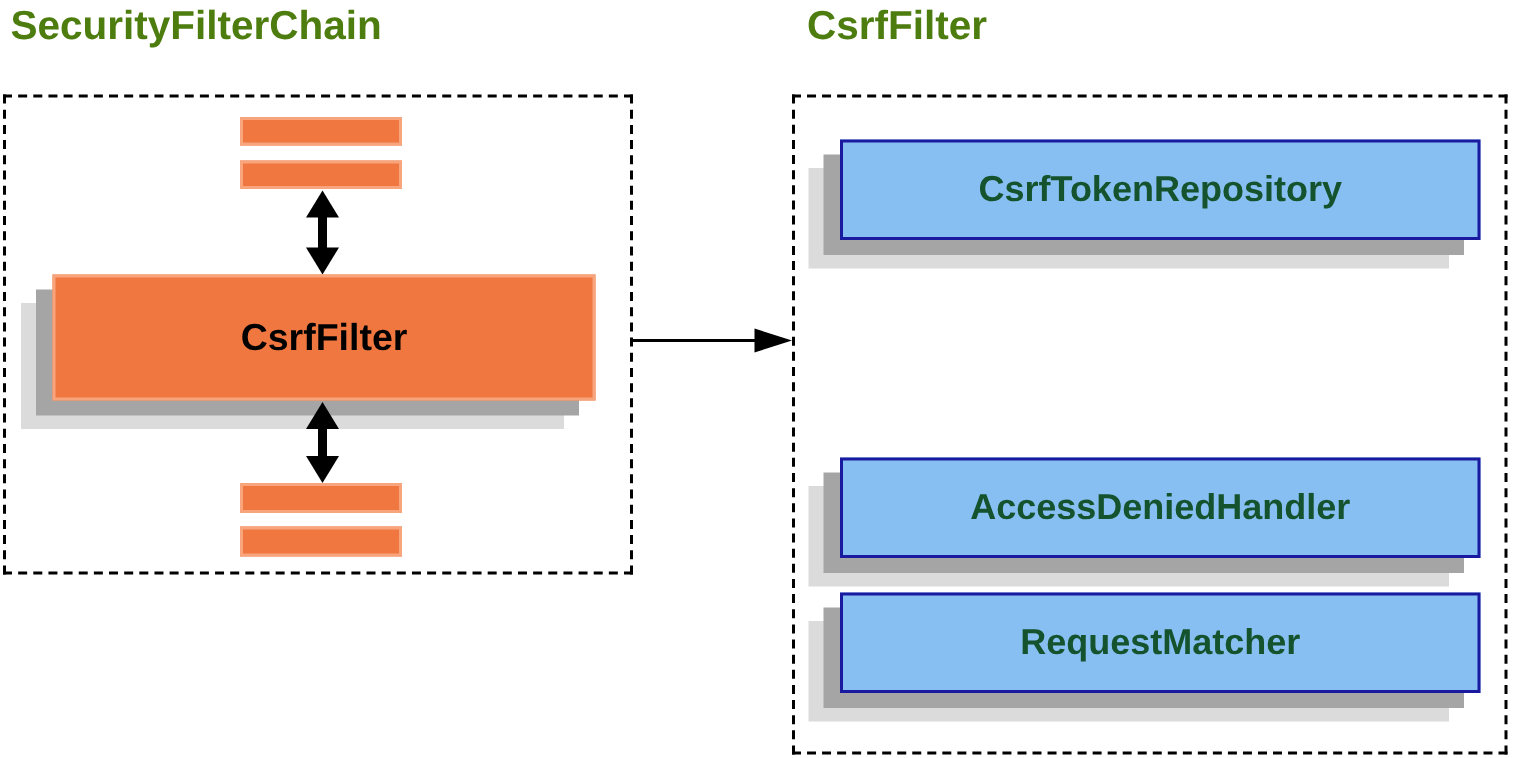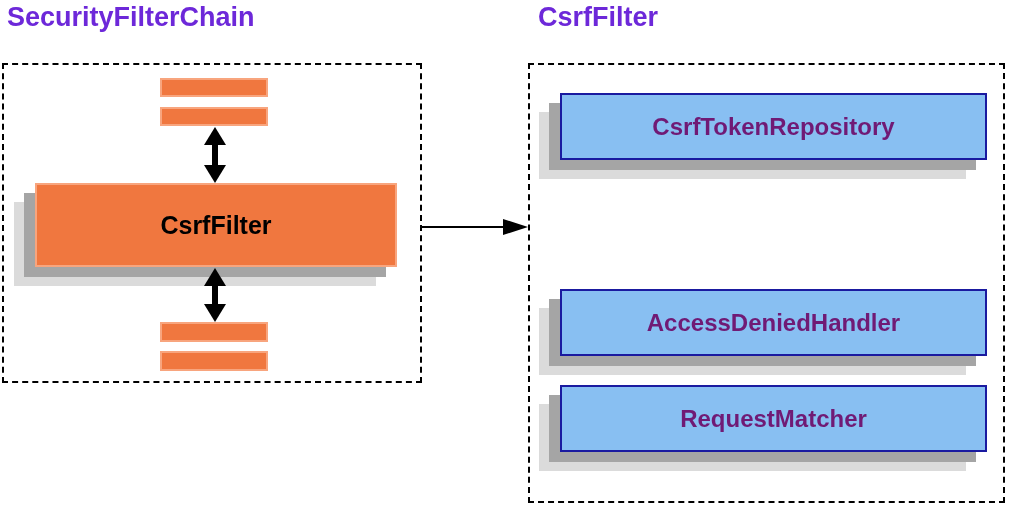--- a/index.html
+++ b/index.html
@@ -13,21 +13,21 @@
     width: 1010px;
     height: 505px;
     background: #ffffff;
     overflow: hidden;
   }
   .title {
     position: absolute;
     top: 2px;
     font-size: 27px;
     font-weight: 700;
-    color: #6d28d9;
+    color: #4d7c0f;
     white-space: nowrap;
   }
   .left-title  { left: 7px; }
   .right-title { left: 538px; }
 
   .panel {
     position: absolute;
     border: 2px dashed #000000;
     box-sizing: border-box;
     background: transparent;
@@ -97,26 +97,26 @@
     box-sizing: border-box;
     box-shadow: -11px 10px 0 var(--shadow_dark, #A5A5A5),
                 -21px 19px 0 var(--shadow_light, #DBDBDB);
     display: flex;
     align-items: center;
     justify-content: center;
   }
   .blue-box span {
     font-size: 24px;
     font-weight: 700;
-    color: #701a75;
+    color: #14532d;
   }
   .box-0 { top: 28px; }
   .box-1 { top: 128px; }
-  .box-2 { top: 224px; }
-  .box-3 { top: 320px; justify-content: center; }
+  .box-2 { top: 240px; }
+  .box-3 { top: 330px; justify-content: center; }
 </style>
 </head>
 <body>
 
 <div class="canvas">
 
   <div class="title left-title">SecurityFilterChain</div>
 
   <div class="title right-title">CsrfFilter</div>
 

